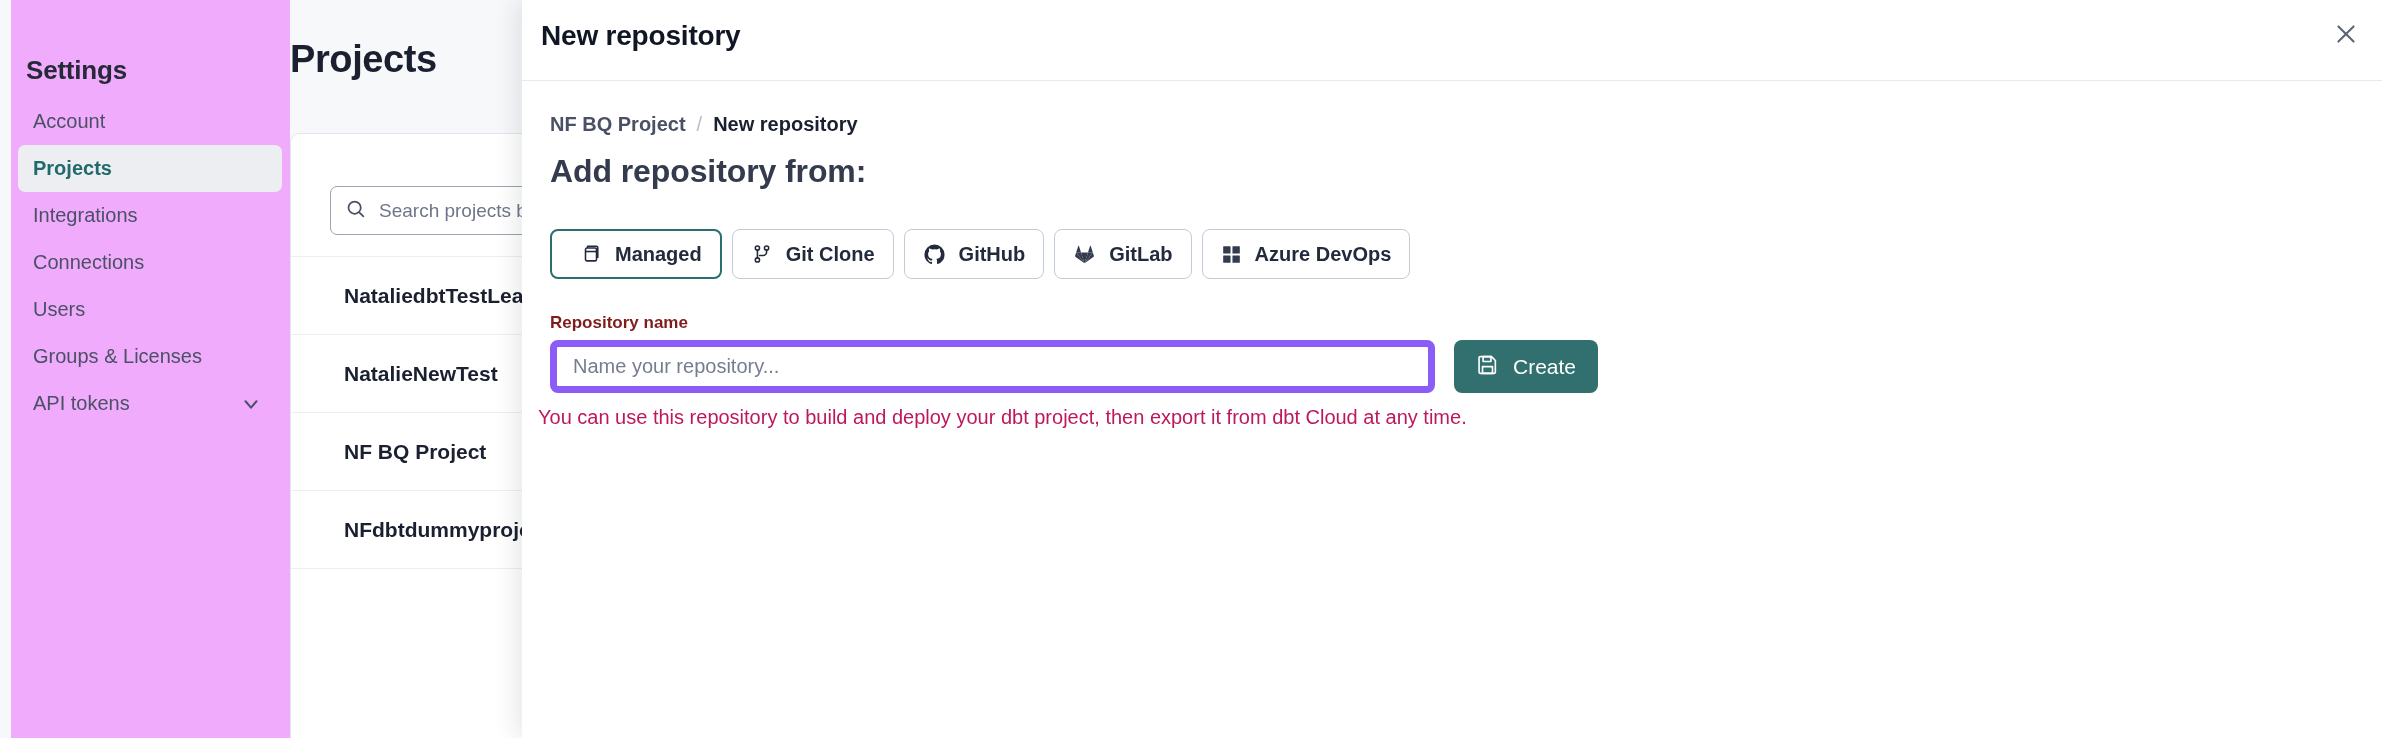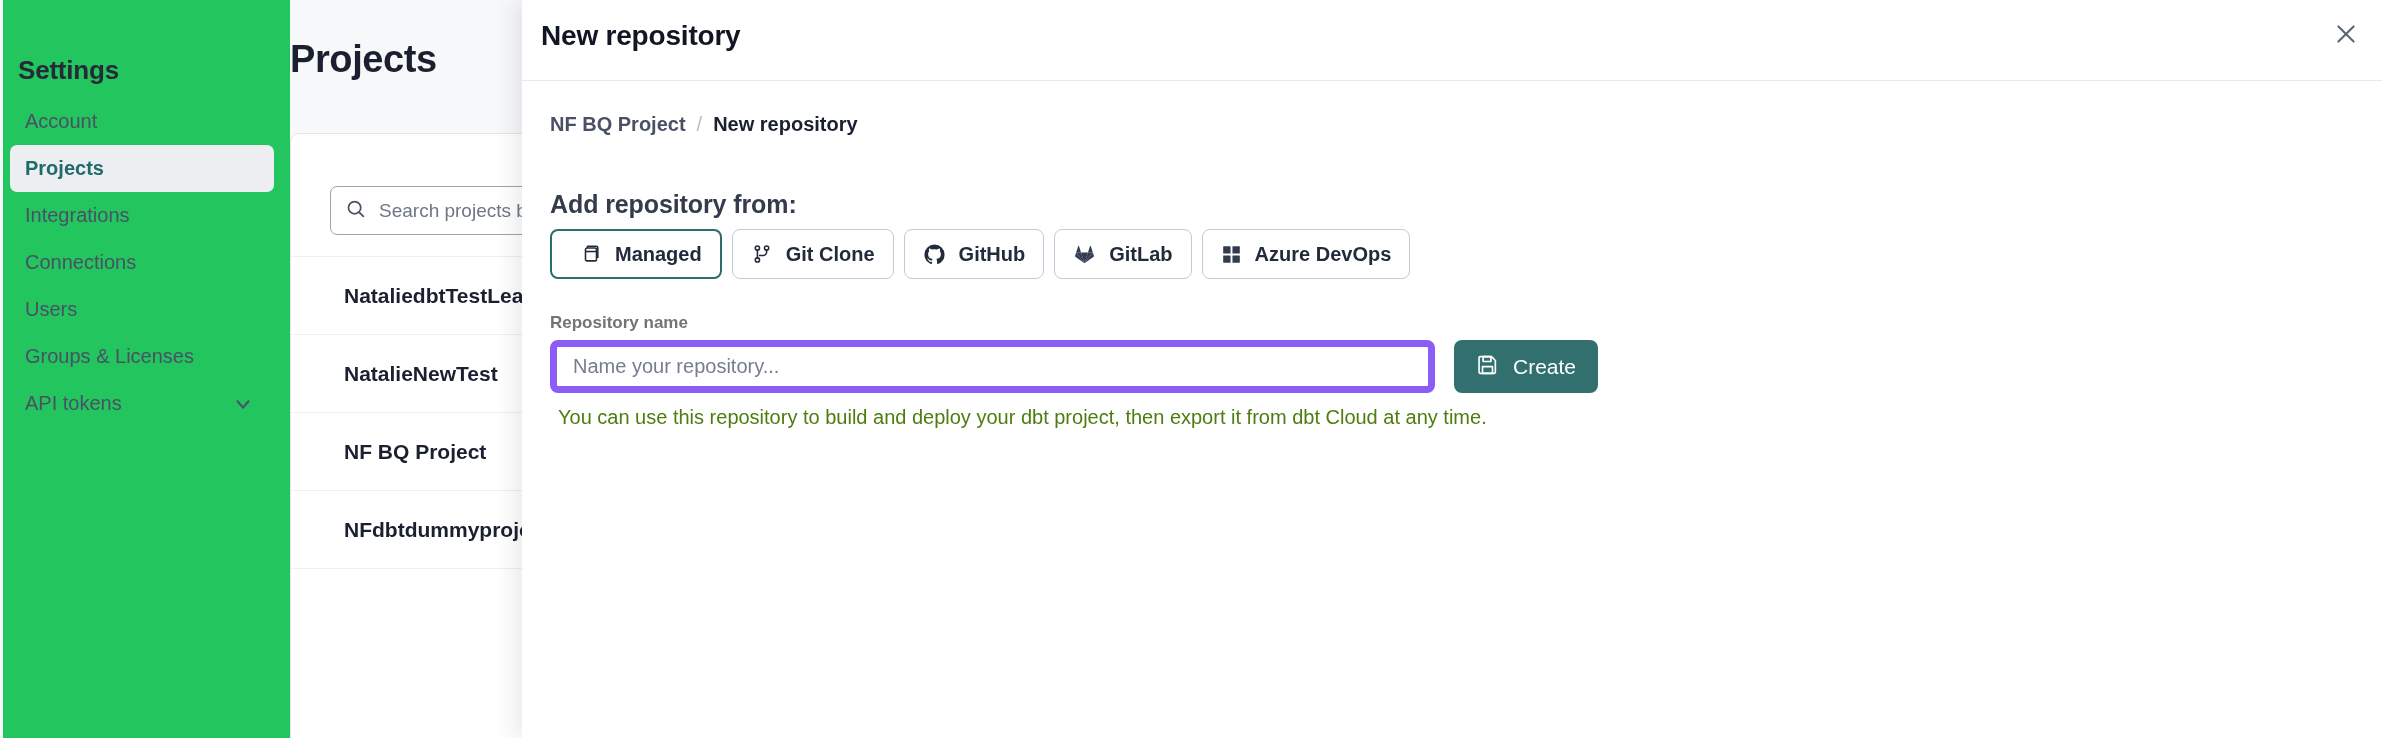--- a/index.html
+++ b/index.html
@@ -13,24 +13,24 @@
   #root {
     position: relative;
     width: 2382px;
     height: 738px;
     background: #f7f8fa;
   }
 
   
   .sidebar {
     position: absolute;
-    left: 3px; top: 0;
+    left: 11px; top: 0;
     width: 290px;
     height: 738px;
-    background: #22c55e;
+    background: #f0abfc;
     border-right: 1px solid #e5e8ee;
   }
   .sidebar-title {
     position: absolute;
     left: 15px; top: 55px;
     font-size: 26px;
     font-weight: 700;
     color: #262a38;
     letter-spacing: -0.2px;
   }
@@ -173,25 +173,24 @@
     color: #4a5165;
     font-weight: 700;
     cursor: pointer;
   }
   .bc-sep { color: #b7bdc9; font-weight: 400; }
   .bc-current { color: #1b2030; font-weight: 700; }
 
   .section-heading {
     position: absolute;
     left: 28px; top: 72px;
-    font-size: 25px;
+    font-size: 32px;
     font-weight: 700;
     color: #343b4d;
     letter-spacing: -0.1px;
-    margin-top: 37px;
   }
 
   .tabs {
     position: absolute;
     left: 28px; top: 148px;
     display: flex;
     gap: 10px;
   }
   .tab {
     height: 50px;
@@ -211,43 +210,43 @@
     border: 2px solid #2c6e6d;
     padding-left: 28px;
   }
   .tab .ico { display: flex; align-items: center; }
 
   .field-label {
     position: absolute;
     left: 28px; top: 232px;
     font-size: 17px;
     font-weight: 700;
-    color: #737373;
+    color: #7f1d1d;
   }
   .name-input {
     position: absolute;
     left: 28px; top: 259px;
     width: 885px;
     height: 53px;
     border: 7px solid #8b5cf6;
     border-radius: 8px;
     background: #fff;
     font-size: 20px;
     color: #1b2030;
     padding: 0 16px;
     font-family: "Liberation Sans", sans-serif;
     outline: none;
   }
   .name-input::placeholder { color: #767d90; }
 
   .helper-text {
     position: absolute;
-    left: 36px; top: 325px;
+    left: 16px; top: 325px;
     font-size: 20px;
-    color: #4d7c0f;
+    color: #be185d;
   }
 
   .create-btn {
     position: absolute;
     left: 932px; top: 259px;
     height: 53px;
     padding: 16px 22px;
     background: #31706f;
     border: none;
     border-radius: 8px;

